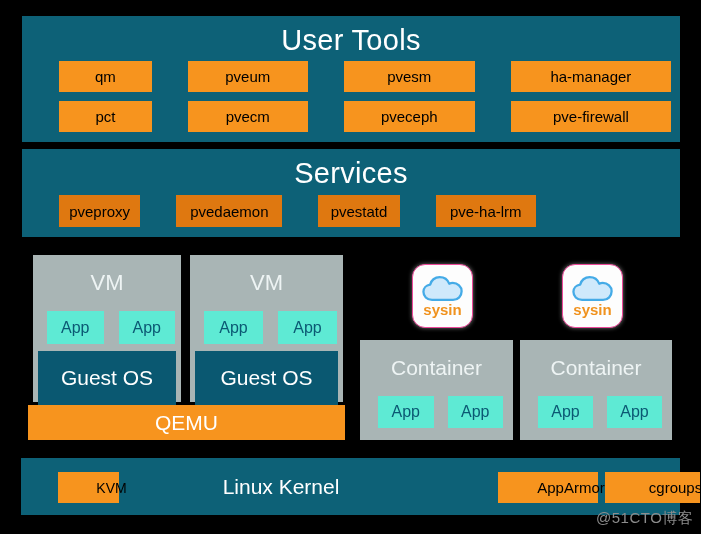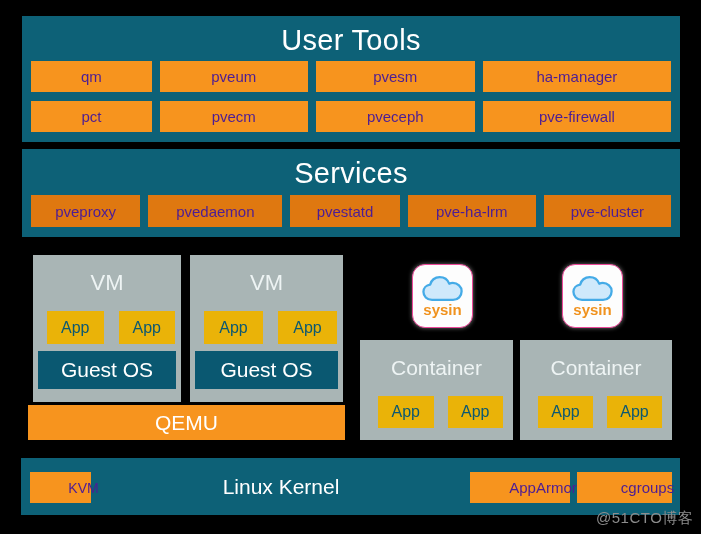--- a/index.html
+++ b/index.html
@@ -18,21 +18,21 @@
     --sysin-orange:#f0921e;
   }
   *{box-sizing:border-box;margin:0;padding:0;}
   html,body{background:#000;}
   .stage{
     position:relative;width:701px;height:534px;background:var(--background);
     font-family:"Liberation Sans",sans-serif;overflow:hidden;
   }
   .panel{position:absolute;background:var(--panel-teal);}
   .panel-title{text-align:center;color:var(--title-white);font-size:29px;padding-top:8px;letter-spacing:.3px;}
-  .btn{display:flex;align-items:center;justify-content:center;color:#4c1d95;font-size:15px;white-space:nowrap;}
+  .btn{display:flex;align-items:center;justify-content:center;color:#000000;font-size:15px;white-space:nowrap;margin-left:28px;}
   .btn-bright{background:var(--orange-bright);}
   .btn-dark{background:var(--orange-dark);}
 
   .panel-user-tools{left:22px;top:16px;width:658px;height:126px;}
   .ut-grid{
     position:absolute;left:9px;top:45px;width:640px;
     display:grid;grid-template-columns:120fr 147fr 158fr 187fr;
     grid-auto-rows:31px;column-gap:8px;row-gap:9px;
   }
   .panel-services{left:22px;top:149px;width:658px;height:88px;}
@@ -42,23 +42,23 @@
     grid-auto-rows:32px;column-gap:8px;
   }
 
   .graybox{position:absolute;background:var(--box-gray);}
   .graybox-title{text-align:center;color:var(--graybox-title);}
   .vm-box{top:255px;height:147px;}
   .vm-box .graybox-title{font-size:22px;line-height:56px;height:56px;}
   .vm-1{left:33px;width:148px;}
   .vm-2{left:190px;width:153px;}
   .apps-row{display:flex;gap:7px;margin:0 6px;height:33px;}
-  .app{flex:1;background:#eab308;color:var(--app-text);display:flex;align-items:center;justify-content:center;font-size:16px;margin-left:8px;}
+  .app{flex:1;background:#5eead4;color:var(--app-text);display:flex;align-items:center;justify-content:center;font-size:16px;margin-left:8px;}
   .guest-os{
-    margin:7px 5px 0;height:38px;background:var(--guest-teal);color:#fff;
+    margin:7px 5px 0;height:54px;background:var(--guest-teal);color:#fff;
     display:flex;align-items:center;justify-content:center;font-size:21px;
   }
   .qemu-bar{
     position:absolute;left:28px;top:405px;width:317px;height:35px;
     background:var(--orange-bright);color:#fff;font-size:21px;
     display:flex;align-items:center;justify-content:center;
   }
 
   .sysin-badge{
     position:absolute;top:264px;width:61px;height:64px;background:#fdfdfd;
@@ -112,21 +112,20 @@
     </div>
   </div>
 
   <div class="panel panel-services">
     <div class="panel-title">Services</div>
     <div class="sv-grid">
       <div class="btn btn-dark">pveproxy</div>
       <div class="btn btn-dark">pvedaemon</div>
       <div class="btn btn-dark">pvestatd</div>
       <div class="btn btn-dark">pve-ha-lrm</div>
-      <div class="btn btn-dark">pve-cluster</div>
     </div>
   </div>
 
   <div class="graybox vm-box vm-1">
     <div class="graybox-title">VM</div>
     <div class="apps-row">
       <div class="app">App</div>
       <div class="app">App</div>
     </div>
     <div class="guest-os">Guest OS</div>

